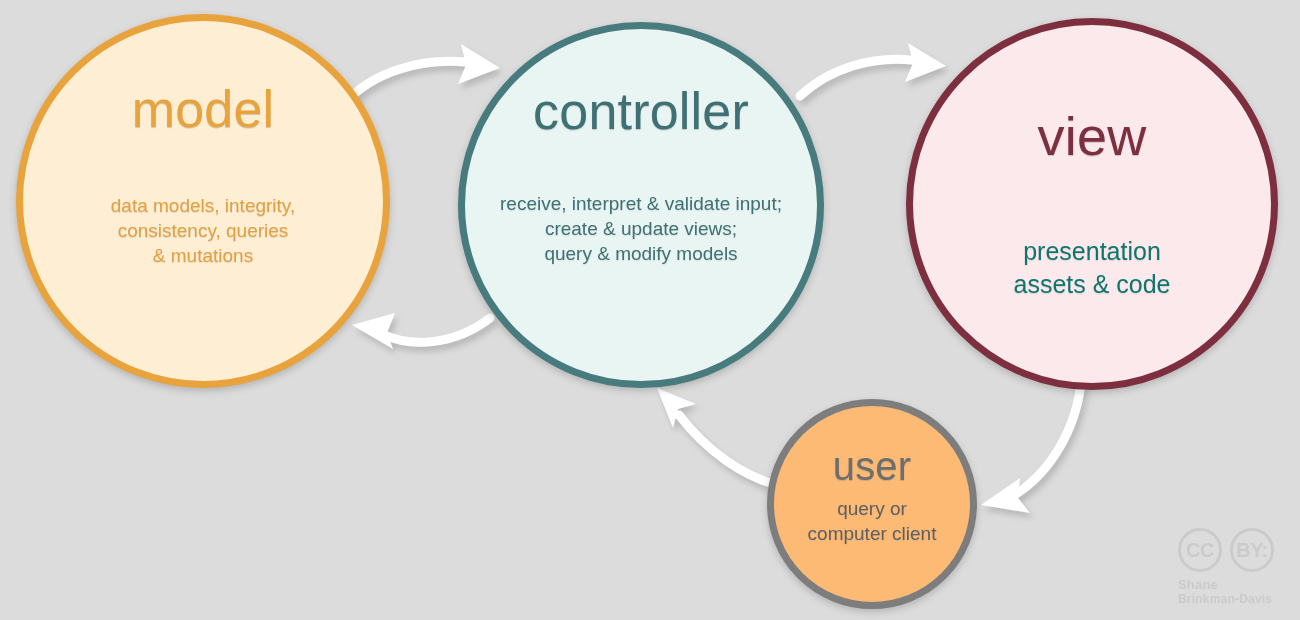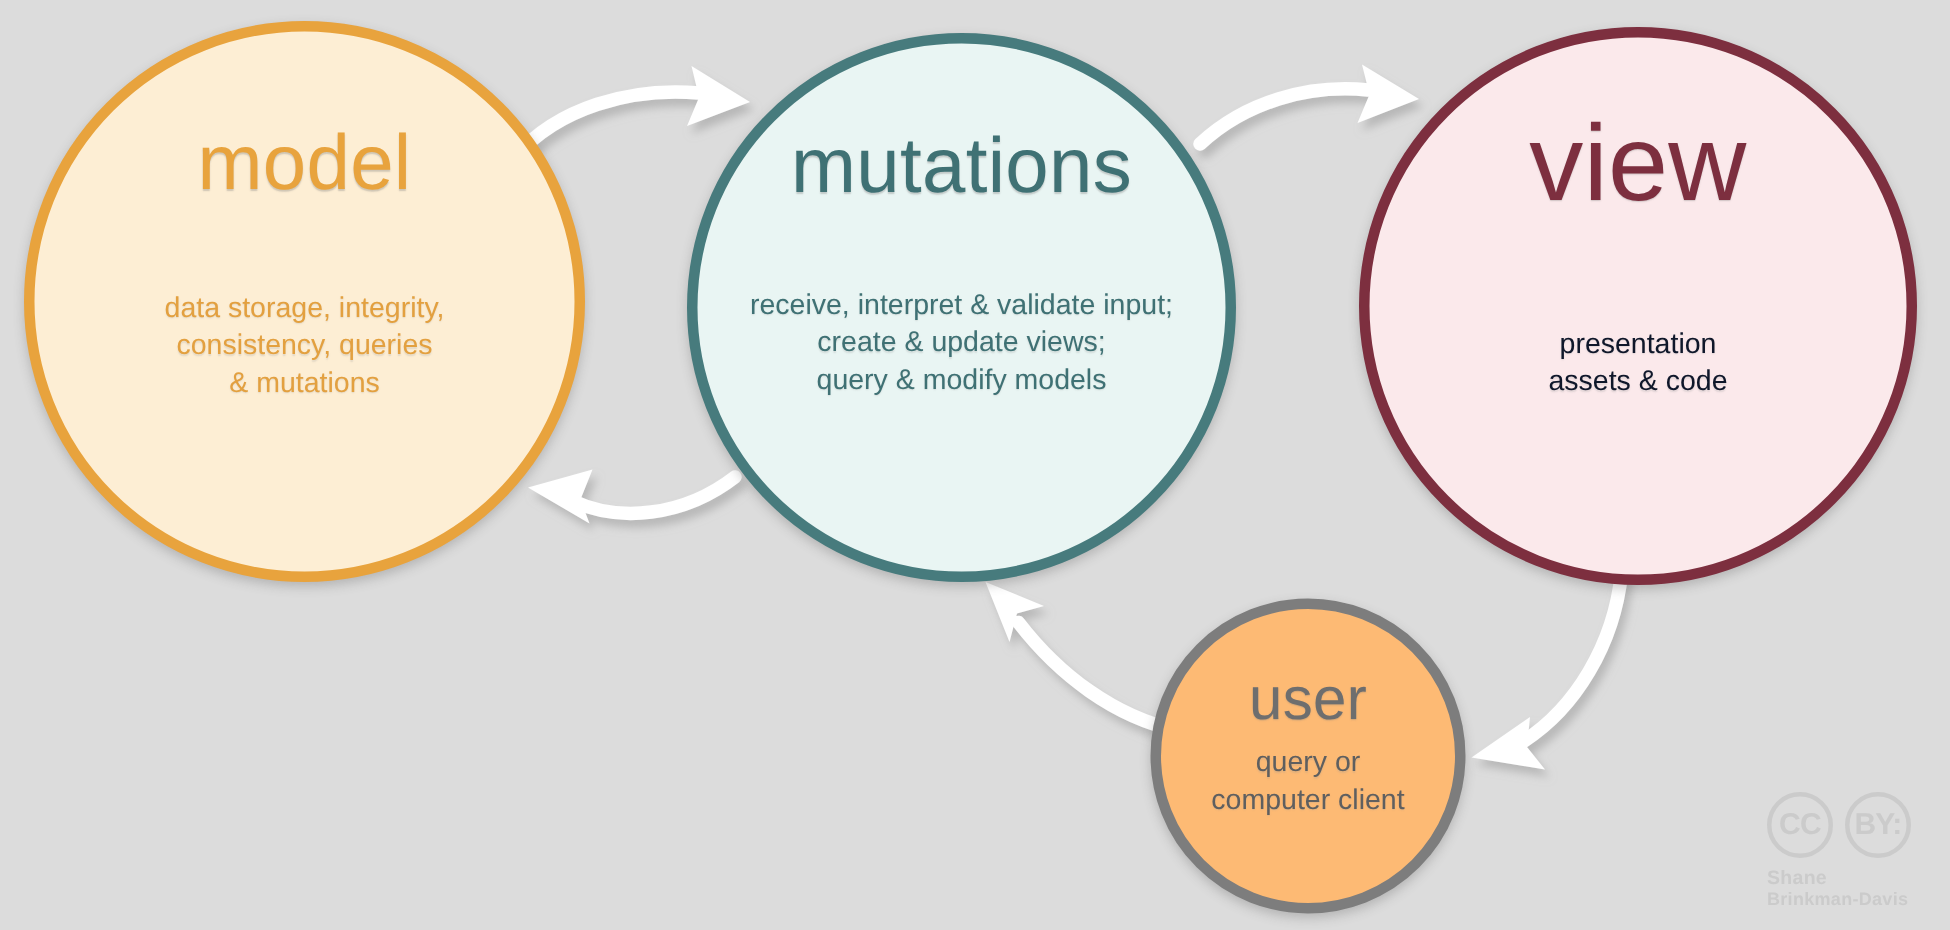--- a/index.html
+++ b/index.html
@@ -87,27 +87,27 @@
   
   #node-view {
     left: 906px;
     top: 18px;
     width: 372px;
     height: 372px;
     background: #fbe9eb;
     border: 7px solid #7d2f3f;
   }
   #node-view .node-title {
-    font-size: 72px;
+    font-size: 54px;
     color: #7d2f3f;
-    margin-top: 48px;
+    margin-top: 84px;
   }
   #node-view .node-desc {
-    font-size: 19px;
-    color: #0f172a;
+    font-size: 25px;
+    color: #0f766e;
     margin-top: 72px;
     width: 250px;
   }
 
   
   #node-user {
     left: 767px;
     top: 399px;
     width: 210px;
     height: 210px;
@@ -208,28 +208,28 @@
 
     <g filter="url(#arrowShadow)">
       <path d="M 785,487 C 743,478 706,450 679,415" fill="none" stroke="#ffffff" stroke-width="9" stroke-linecap="round"></path>
       <path d="M 657,388 L 673,428 L 678,409 L 696,404 Z" fill="#ffffff"></path>
     </g>
   </svg>
 
   <div class="node" id="node-model">
     <div class="node-title">model</div>
     <div class="node-desc">
-      <div>data storage, integrity,</div>
+      <div>data models, integrity,</div>
       <div>consistency, queries</div>
       <div>&amp; mutations</div>
     </div>
   </div>
 
   <div class="node" id="node-controller">
-    <div class="node-title">mutations</div>
+    <div class="node-title">controller</div>
     <div class="node-desc">
       <div>receive, interpret &amp; validate input;</div>
       <div>create &amp; update views;</div>
       <div>query &amp; modify models</div>
     </div>
   </div>
 
   <div class="node" id="node-view">
     <div class="node-title">view</div>
     <div class="node-desc">

